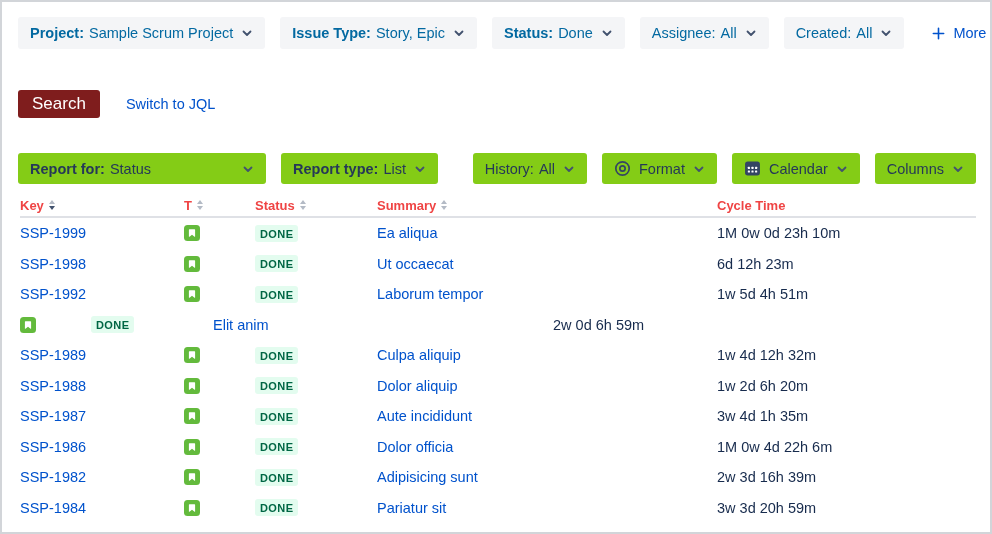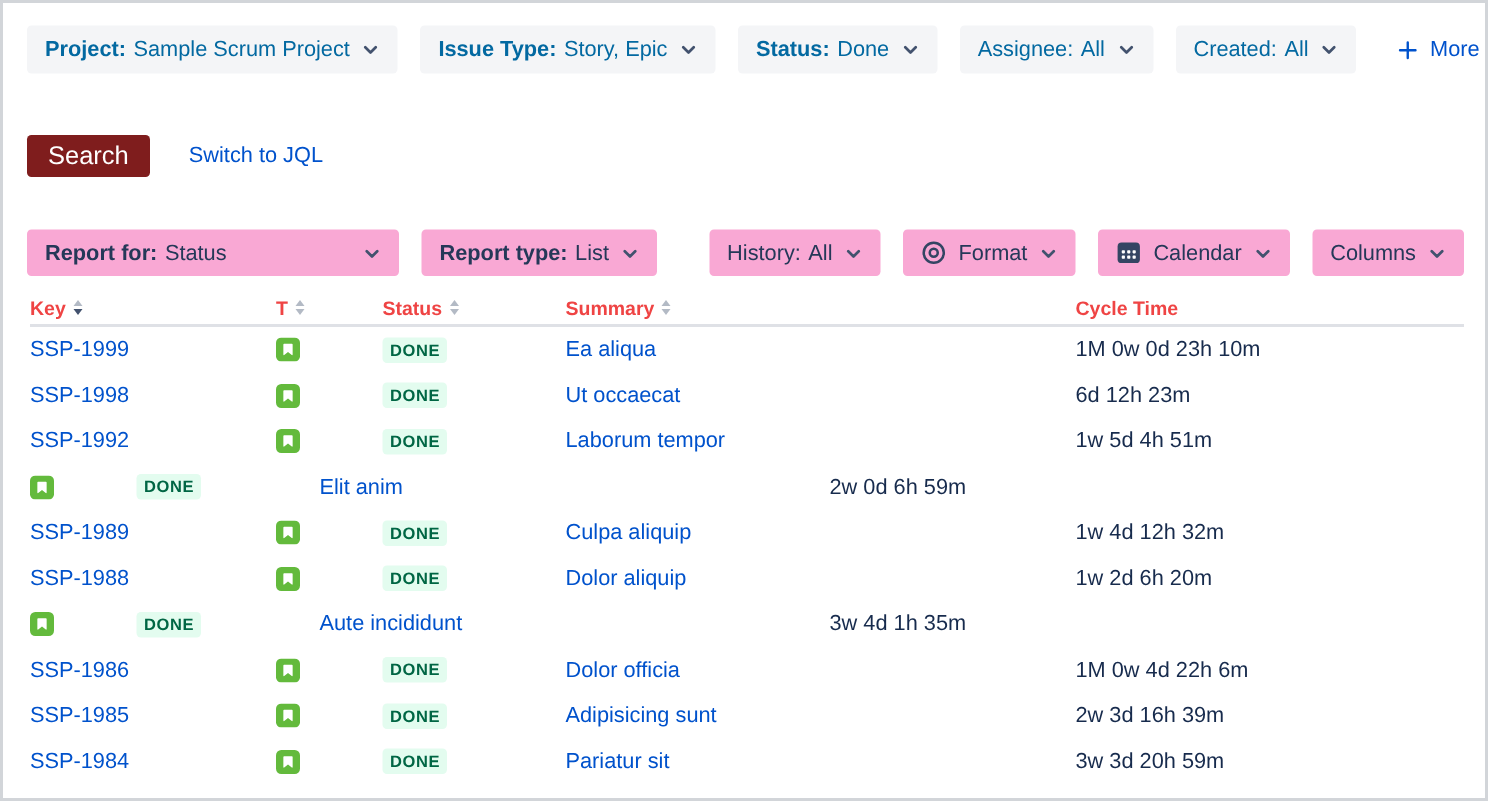--- a/index.html
+++ b/index.html
@@ -78,21 +78,21 @@
   
   .controls-row {
     display: flex;
     align-items: center;
     margin: 35px 14px 0 16px;
   }
   .ctl {
     display: inline-flex;
     align-items: center;
     height: 31px;
-    background: #f9a8d4;
+    background: #84cc16;
     border-radius: 3px;
     padding: 0 12px;
     font-size: 14.5px;
     color: #253858;
     cursor: pointer;
     white-space: nowrap;
   }
   .ctl .lbl { font-weight: 700; }
   .ctl .lbl.regular { font-weight: 400; }
   .ctl .val { margin-left: 5px; }
@@ -473,20 +473,23 @@
     <div class="col-status">
       <span class="lozenge">DONE</span>
     </div>
     <div class="col-summary">
       <a class="issue-link">Dolor aliquip</a>
     </div>
     <div class="col-cycle cycle-val">1w 2d 6h 20m</div>
   </div>
 
   <div class="trow">
+    <div class="col-key">
+      <a class="issue-link">SSP-1987</a>
+    </div>
     <div class="col-type">
       <span class="story-icon">
         <svg width="16" height="16" viewBox="0 0 16 16">
               <rect width="16" height="16" rx="3.5" fill="#63BA3C"></rect>
               <path d="M5.4 4.2h5.2c0.3 0 0.5 0.22 0.5 0.5v6.7c0 0.3-0.34 0.46-0.57 0.28L8 9.63l-2.53 2.05c-0.23 0.18-0.57 0.02-0.57-0.28V4.7c0-0.28 0.22-0.5 0.5-0.5z" fill="#ffffff"></path>
             </svg>
       </span>
     </div>
     <div class="col-status">
       <span class="lozenge">DONE</span>
@@ -513,21 +516,21 @@
       <span class="lozenge">DONE</span>
     </div>
     <div class="col-summary">
       <a class="issue-link">Dolor officia</a>
     </div>
     <div class="col-cycle cycle-val">1M 0w 4d 22h 6m</div>
   </div>
 
   <div class="trow">
     <div class="col-key">
-      <a class="issue-link">SSP-1985</a>
+      <a class="issue-link">SSP-1982</a>
     </div>
     <div class="col-type">
       <span class="story-icon">
         <svg width="16" height="16" viewBox="0 0 16 16">
               <rect width="16" height="16" rx="3.5" fill="#63BA3C"></rect>
               <path d="M5.4 4.2h5.2c0.3 0 0.5 0.22 0.5 0.5v6.7c0 0.3-0.34 0.46-0.57 0.28L8 9.63l-2.53 2.05c-0.23 0.18-0.57 0.02-0.57-0.28V4.7c0-0.28 0.22-0.5 0.5-0.5z" fill="#ffffff"></path>
             </svg>
       </span>
     </div>
     <div class="col-status">

